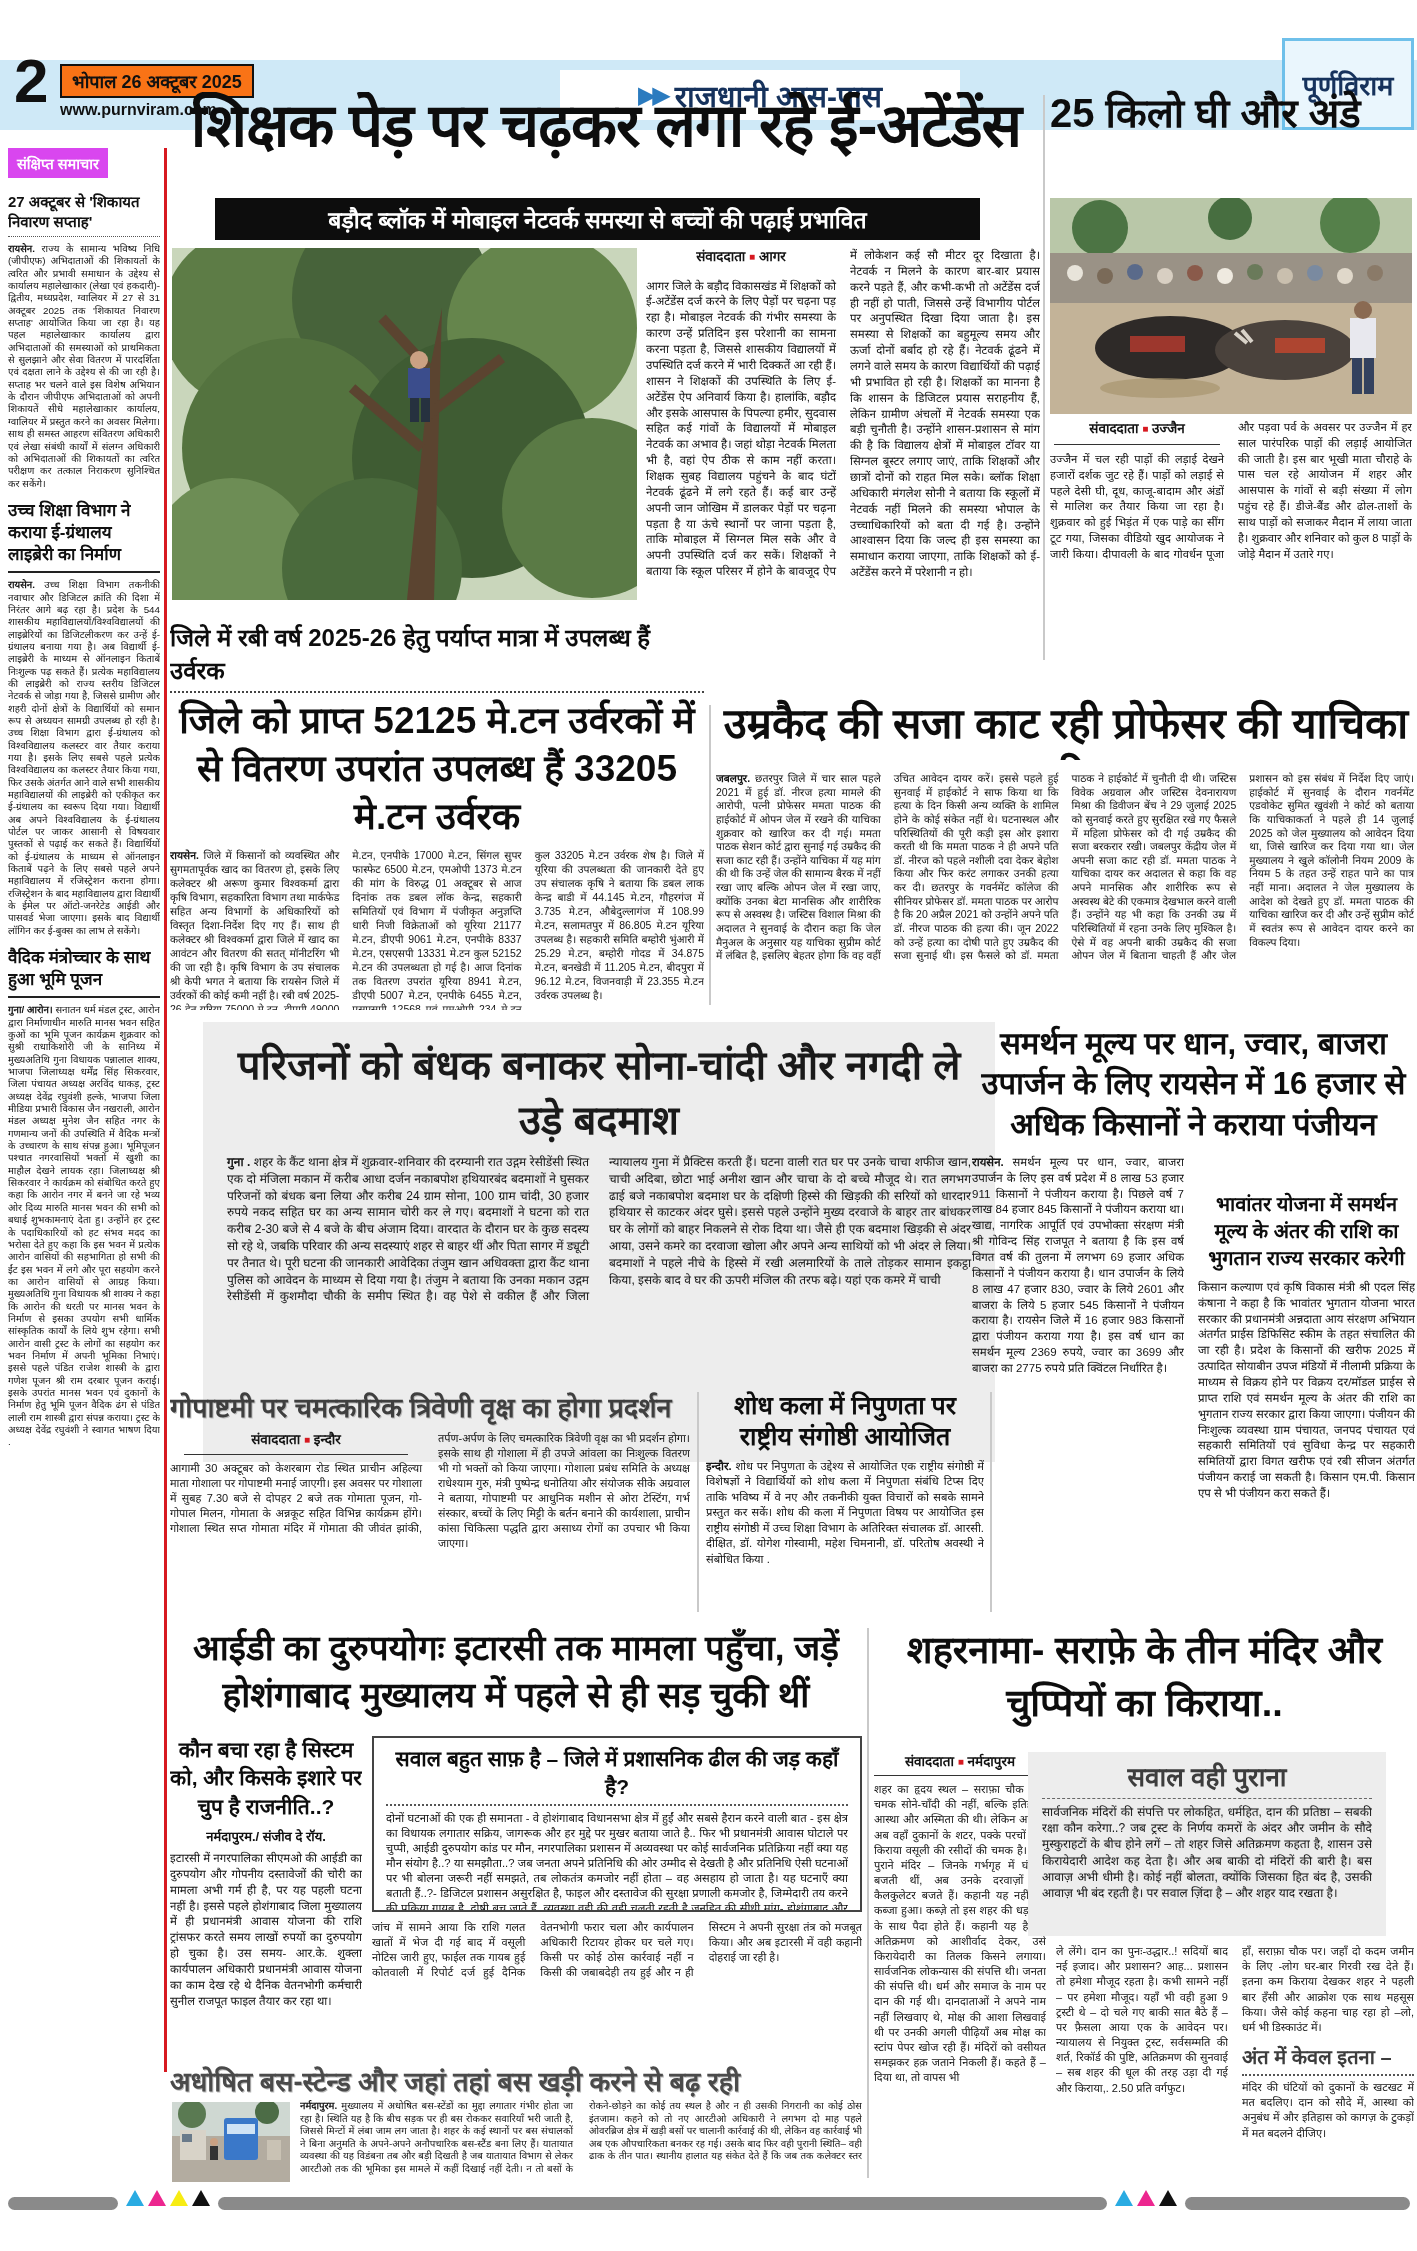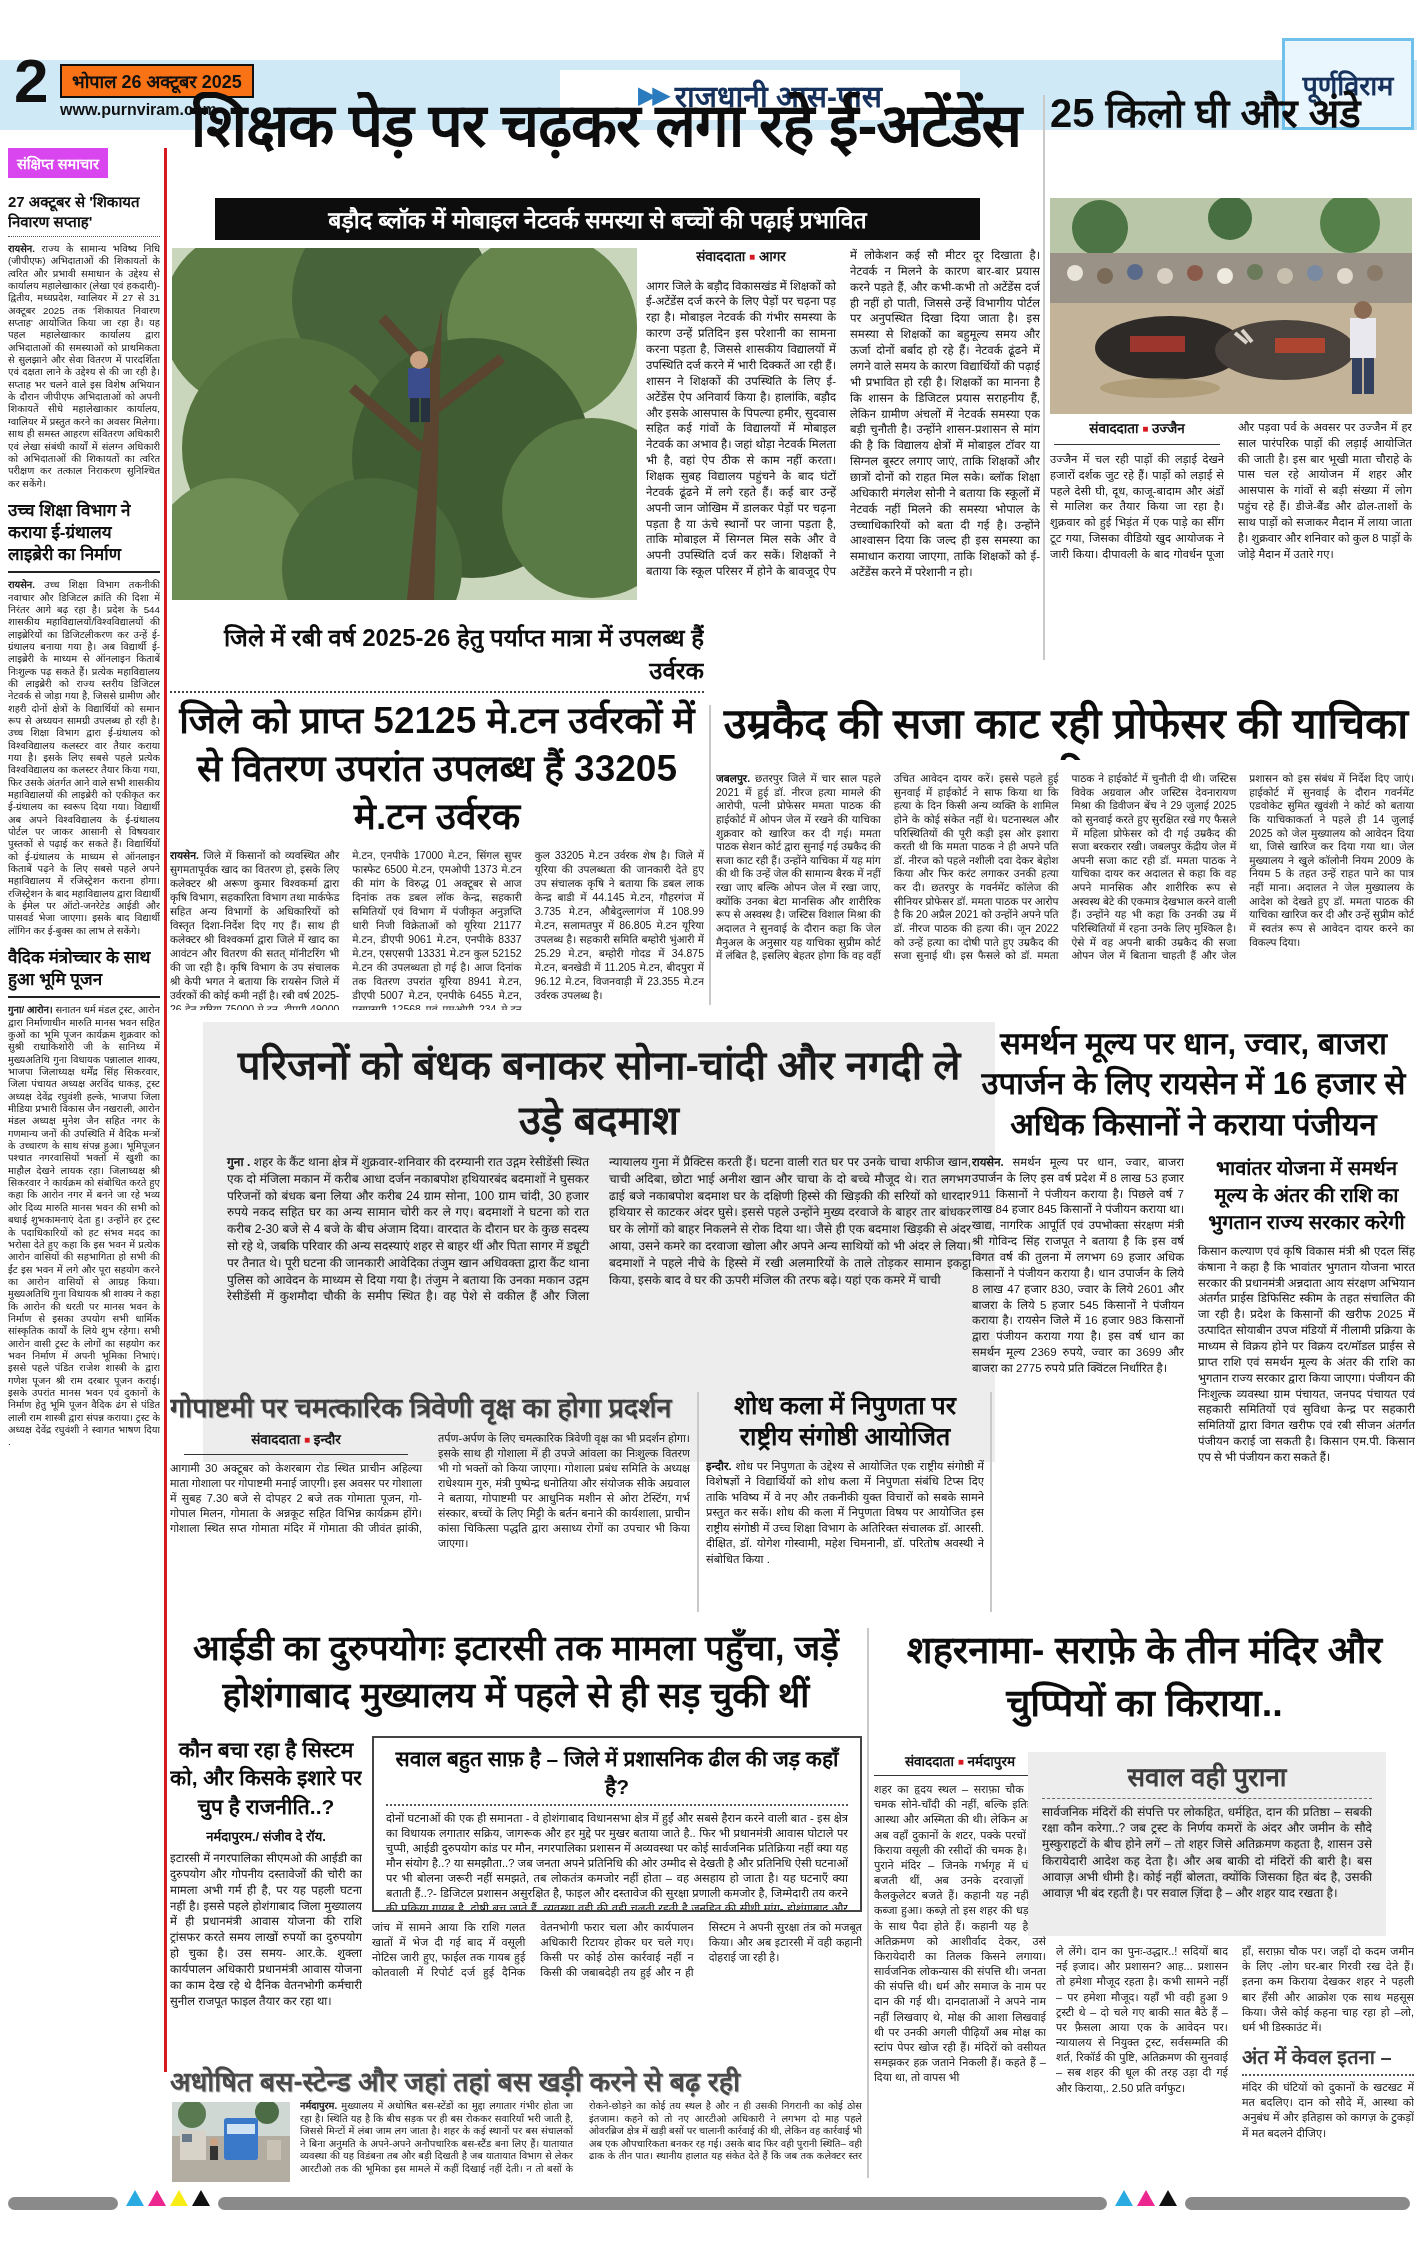--- a/index.html
+++ b/index.html
@@ -146,21 +146,21 @@
     <div class="c2" style="height:100%;">
       <div class="byline">
         <span>संवाददाता</span> <span class="sq">■</span> <span>उज्जैन</span>
       </div>
       <span>उज्जैन में चल रही पाड़ों की लड़ाई देखने हजारों दर्शक जुट रहे हैं। पाड़ों को लड़ाई से पहले देसी घी, दूध, काजू-बादाम और अंडों से मालिश कर तैयार किया जा रहा है। शुक्रवार को हुई भिड़ंत में एक पाड़े का सींग टूट गया, जिसका वीडियो खुद आयोजक ने जारी किया। दीपावली के बाद गोवर्धन पूजा और पड़वा पर्व के अवसर पर उज्जैन में हर साल पारंपरिक पाड़ों की लड़ाई आयोजित की जाती है। इस बार भूखी माता चौराहे के पास चल रहे आयोजन में शहर और आसपास के गांवों से बड़ी संख्या में लोग पहुंच रहे हैं। डीजे-बैंड और ढोल-ताशों के साथ पाड़ों को सजाकर मैदान में लाया जाता है। शुक्रवार और शनिवार को कुल 8 पाड़ों के जोड़े मैदान में उतारे गए।</span>
     </div>
   </div>
   <div class="vrule" style="left:1043px;top:95px;height:565px;"></div>
 
   <div class="abs" style="left:170px;top:620px;width:534px;height:390px;">
-    <div class="hl" style="font-size:24px;text-align:right;border-bottom:2px dotted #444;padding-bottom:5px;">जिले में रबी वर्ष 2025-26 हेतु पर्याप्त मात्रा में उपलब्ध हैं उर्वरक</div>
+    <div class="hl" style="font-size:24px;text-align:left;border-bottom:2px dotted #444;padding-bottom:5px;">जिले में रबी वर्ष 2025-26 हेतु पर्याप्त मात्रा में उपलब्ध हैं उर्वरक</div>
     <div class="hl" style="font-size:37px;line-height:1.3;text-align:center;margin:4px 0 8px 0;">जिले को प्राप्त 52125 मे.टन उर्वरकों में से वितरण उपरांत उपलब्ध हैं 33205 मे.टन उर्वरक</div>
     <div class="c3 txt" style="height:232px;font-size:10.5px;line-height:1.33;">
       <span class="dl">रायसेन.</span> <span>जिले में किसानों को व्यवस्थित और सुगमतापूर्वक खाद का वितरण हो, इसके लिए कलेक्टर श्री अरूण कुमार विश्वकर्मा द्वारा कृषि विभाग, सहकारिता विभाग तथा मार्कफेड सहित अन्य विभागों के अधिकारियों को विस्तृत दिशा-निर्देश दिए गए हैं। साथ ही कलेक्टर श्री विश्वकर्मा द्वारा जिले में खाद का आवंटन और वितरण की सतत् मॉनीटरिंग भी की जा रही है। कृषि विभाग के उप संचालक श्री केपी भगत ने बताया कि रायसेन जिले में उर्वरकों की कोई कमी नहीं है। रबी वर्ष 2025-26 हेतु यूरिया 75000 मे.टन, डीएपी 49000 मे.टन, एनपीके 17000 मे.टन, सिंगल सुपर फास्फेट 6500 मे.टन, एमओपी 1373 मे.टन की मांग के विरुद्ध 01 अक्टूबर से आज दिनांक तक डबल लॉक केन्द्र, सहकारी समितियों एवं विभाग में पंजीकृत अनुज्ञप्ति धारी निजी विक्रेताओं को यूरिया 21177 मे.टन, डीएपी 9061 मे.टन, एनपीके 8337 मे.टन, एसएसपी 13331 मे.टन कुल 52152 मे.टन की उपलब्धता हो गई है। आज दिनांक तक वितरण उपरांत यूरिया 8941 मे.टन, डीएपी 5007 मे.टन, एनपीके 6455 मे.टन, एसएसपी 12568 एवं एमओपी 234 मे.टन कुल 33205 मे.टन उर्वरक शेष है। जिले में यूरिया की उपलब्धता की जानकारी देते हुए उप संचालक कृषि ने बताया कि डबल लाक केन्द्र बाडी में 44.145 मे.टन, गौहरगंज में 3.735 मे.टन, औबेदुल्लागंज में 108.99 मे.टन, सलामतपुर में 86.805 मे.टन यूरिया उपलब्ध है। सहकारी समिति बम्होरी भुंआरी में 25.29 मे.टन, बम्होरी गोदड में 34.875 मे.टन, बनखेडी में 11.205 मे.टन, बीदपुरा में 96.12 मे.टन, विजनवाड़ी में 23.355 मे.टन उर्वरक उपलब्ध है।</span>
     </div>
   </div>
   <div class="vrule" style="left:709px;top:705px;height:300px;"></div>
 
   <div class="abs hl" style="left:718px;top:698px;width:696px;height:62px;font-size:42px;text-align:center;line-height:1.25;">उम्रकैद की सजा काट रही प्रोफेसर की याचिका खारिज</div>
   <div class="abs c4 txt" style="left:716px;top:772px;width:698px;height:236px;font-size:10.5px;line-height:1.3;">
     <span class="dl">जबलपुर.</span> <span>छतरपुर जिले में चार साल पहले 2021 में हुई डॉ. नीरज हत्या मामले की आरोपी, पत्नी प्रोफेसर ममता पाठक की हाईकोर्ट में ओपन जेल में रखने की याचिका शुक्रवार को खारिज कर दी गई। ममता पाठक सेशन कोर्ट द्वारा सुनाई गई उम्रकैद की सजा काट रही हैं। उन्होंने याचिका में यह मांग की थी कि उन्हें जेल की सामान्य बैरक में नहीं रखा जाए बल्कि ओपन जेल में रखा जाए, क्योंकि उनका बेटा मानसिक और शारीरिक रूप से अस्वस्थ है। जस्टिस विशाल मिश्रा की अदालत ने सुनवाई के दौरान कहा कि जेल मैनुअल के अनुसार यह याचिका सुप्रीम कोर्ट में लंबित है, इसलिए बेहतर होगा कि वह वहीं उचित आवेदन दायर करें। इससे पहले हुई सुनवाई में हाईकोर्ट ने साफ किया था कि हत्या के दिन किसी अन्य व्यक्ति के शामिल होने के कोई संकेत नहीं थे। घटनास्थल और परिस्थितियों की पूरी कड़ी इस ओर इशारा करती थी कि ममता पाठक ने ही अपने पति डॉ. नीरज को पहले नशीली दवा देकर बेहोश किया और फिर करंट लगाकर उनकी हत्या कर दी। छतरपुर के गवर्नमेंट कॉलेज की सीनियर प्रोफेसर डॉ. ममता पाठक पर आरोप है कि 20 अप्रैल 2021 को उन्होंने अपने पति डॉ. नीरज पाठक की हत्या की। जून 2022 को उन्हें हत्या का दोषी पाते हुए उम्रकैद की सजा सुनाई थी। इस फैसले को डॉ. ममता पाठक ने हाईकोर्ट में चुनौती दी थी। जस्टिस विवेक अग्रवाल और जस्टिस देवनारायण मिश्रा की डिवीजन बेंच ने 29 जुलाई 2025 को सुनवाई करते हुए सुरक्षित रखे गए फैसले में महिला प्रोफेसर को दी गई उम्रकैद की सजा बरकरार रखी। जबलपुर केंद्रीय जेल में अपनी सजा काट रही डॉ. ममता पाठक ने याचिका दायर कर अदालत से कहा कि वह अपने मानसिक और शारीरिक रूप से अस्वस्थ बेटे की एकमात्र देखभाल करने वाली हैं। उन्होंने यह भी कहा कि उनकी उम्र में परिस्थितियों में रहना उनके लिए मुश्किल है। ऐसे में वह अपनी बाकी उम्रकैद की सजा ओपन जेल में बिताना चाहती हैं और जेल प्रशासन को इस संबंध में निर्देश दिए जाएं। हाईकोर्ट में सुनवाई के दौरान गवर्नमेंट एडवोकेट सुमित खुवंशी ने कोर्ट को बताया कि याचिकाकर्ता ने पहले ही 14 जुलाई 2025 को जेल मुख्यालय को आवेदन दिया था, जिसे खारिज कर दिया गया था। जेल मुख्यालय ने खुले कॉलोनी नियम 2009 के नियम 5 के तहत उन्हें राहत पाने का पात्र नहीं माना। अदालत ने जेल मुख्यालय के आदेश को देखते हुए डॉ. ममता पाठक की याचिका खारिज कर दी और उन्हें सुप्रीम कोर्ट में स्वतंत्र रूप से आवेदन दायर करने का विकल्प दिया।</span>
@@ -172,21 +172,21 @@
       <span class="dl">गुना .</span> <span>शहर के कैंट थाना क्षेत्र में शुक्रवार-शनिवार की दरम्यानी रात उद्गम रेसीडेंसी स्थित एक दो मंजिला मकान में करीब आधा दर्जन नकाबपोश हथियारबंद बदमाशों ने घुसकर परिजनों को बंधक बना लिया और करीब 24 ग्राम सोना, 100 ग्राम चांदी, 30 हजार रुपये नकद सहित घर का अन्य सामान चोरी कर ले गए। बदमाशों ने घटना को रात करीब 2-30 बजे से 4 बजे के बीच अंजाम दिया। वारदात के दौरान घर के कुछ सदस्य सो रहे थे, जबकि परिवार की अन्य सदस्याएं शहर से बाहर थीं और पिता सागर में ड्यूटी पर तैनात थे। पूरी घटना की जानकारी आवेदिका तंजुम खान अधिवक्ता द्वारा कैंट थाना पुलिस को आवेदन के माध्यम से दिया गया है। तंजुम ने बताया कि उनका मकान उद्गम रेसीडेंसी में कुशमौदा चौकी के समीप स्थित है। वह पेशे से वकील हैं और जिला न्यायालय गुना में प्रैक्टिस करती हैं। घटना वाली रात घर पर उनके चाचा शफीज खान, चाची अदिबा, छोटा भाई अनीश खान और चाचा के दो बच्चे मौजूद थे। रात लगभग ढाई बजे नकाबपोश बदमाश घर के दक्षिणी हिस्से की खिड़की की सरियों को धारदार हथियार से काटकर अंदर घुसे। इससे पहले उन्होंने मुख्य दरवाजे के बाहर तार बांधकर घर के लोगों को बाहर निकलने से रोक दिया था। जैसे ही एक बदमाश खिड़की से अंदर आया, उसने कमरे का दरवाजा खोला और अपने अन्य साथियों को भी अंदर ले लिया। बदमाशों ने पहले नीचे के हिस्से में रखी अलमारियों के ताले तोड़कर सामान इकट्ठा किया, इसके बाद वे घर की ऊपरी मंजिल की तरफ बढ़े। यहां एक कमरे में चाची</span>
     </div>
   </div>
 
   <div class="abs" style="left:972px;top:1024px;width:443px;height:592px;">
     <div class="hl" style="font-size:31px;line-height:1.3;text-align:center;">समर्थन मूल्य पर धान, ज्वार, बाजरा उपार्जन के लिए रायसेन में 16 हजार से अधिक किसानों ने कराया पंजीयन</div>
     <div style="display:flex;gap:14px;margin-top:10px;height:448px;">
       <div class="txt" style="width:212px;font-size:11.5px;line-height:1.38;overflow:hidden;">
         <span class="dl">रायसेन.</span> <span>समर्थन मूल्य पर धान, ज्वार, बाजरा उपार्जन के लिए इस वर्ष प्रदेश में 8 लाख 53 हजार 911 किसानों ने पंजीयन कराया है। पिछले वर्ष 7 लाख 84 हजार 845 किसानों ने पंजीयन कराया था। खाद्य, नागरिक आपूर्ति एवं उपभोक्ता संरक्षण मंत्री श्री गोविन्द सिंह राजपूत ने बताया है कि इस वर्ष विगत वर्ष की तुलना में लगभग 69 हजार अधिक किसानों ने पंजीयन कराया है। धान उपार्जन के लिये 8 लाख 47 हजार 830, ज्वार के लिये 2601 और बाजरा के लिये 5 हजार 545 किसानों ने पंजीयन कराया है। रायसेन जिले में 16 हजार 983 किसानों द्वारा पंजीयन कराया गया है। इस वर्ष धान का समर्थन मूल्य 2369 रुपये, ज्वार का 3699 और बाजरा का 2775 रुपये प्रति क्विंटल निर्धारित है।</span>
       </div>
-      <div style="width:217px;overflow:hidden;">
+      <div style="width:217px;overflow:hidden;margin-top:36px;">
         <div class="hl" style="font-size:20px;line-height:1.35;text-align:center;margin-bottom:8px;">भावांतर योजना में समर्थन मूल्य के अंतर की राशि का भुगतान राज्य सरकार करेगी</div>
         <div class="txt" style="font-size:11.5px;line-height:1.38;">किसान कल्याण एवं कृषि विकास मंत्री श्री एदल सिंह कंषाना ने कहा है कि भावांतर भुगतान योजना भारत सरकार की प्रधानमंत्री अन्नदाता आय संरक्षण अभियान अंतर्गत प्राईस डिफिसिट स्कीम के तहत संचालित की जा रही है। प्रदेश के किसानों की खरीफ 2025 में उत्पादित सोयाबीन उपज मंडियों में नीलामी प्रक्रिया के माध्यम से विक्रय होने पर विक्रय दर/मॉडल प्राईस से प्राप्त राशि एवं समर्थन मूल्य के अंतर की राशि का भुगतान राज्य सरकार द्वारा किया जाएगा। पंजीयन की निःशुल्क व्यवस्था ग्राम पंचायत, जनपद पंचायत एवं सहकारी समितियों एवं सुविधा केन्द्र पर सहकारी समितियों द्वारा विगत खरीफ एवं रबी सीजन अंतर्गत पंजीयन कराई जा सकती है। किसान एम.पी. किसान एप से भी पंजीयन करा सकते हैं।</div>
       </div>
     </div>
   </div>
 
   <div class="abs" style="left:170px;top:1388px;width:520px;height:226px;">
     <div class="hl" style="font-size:27px;color:#3f3f3f;text-shadow:1px 1px 0 #bbb;">गोपाष्टमी पर चमत्कारिक त्रिवेणी वृक्ष का होगा प्रदर्शन</div>
     <div class="c2 txt" style="height:182px;margin-top:6px;font-size:11px;line-height:1.36;column-gap:16px;">
       <div class="byline" style="margin:0 14px 6px 14px;">

